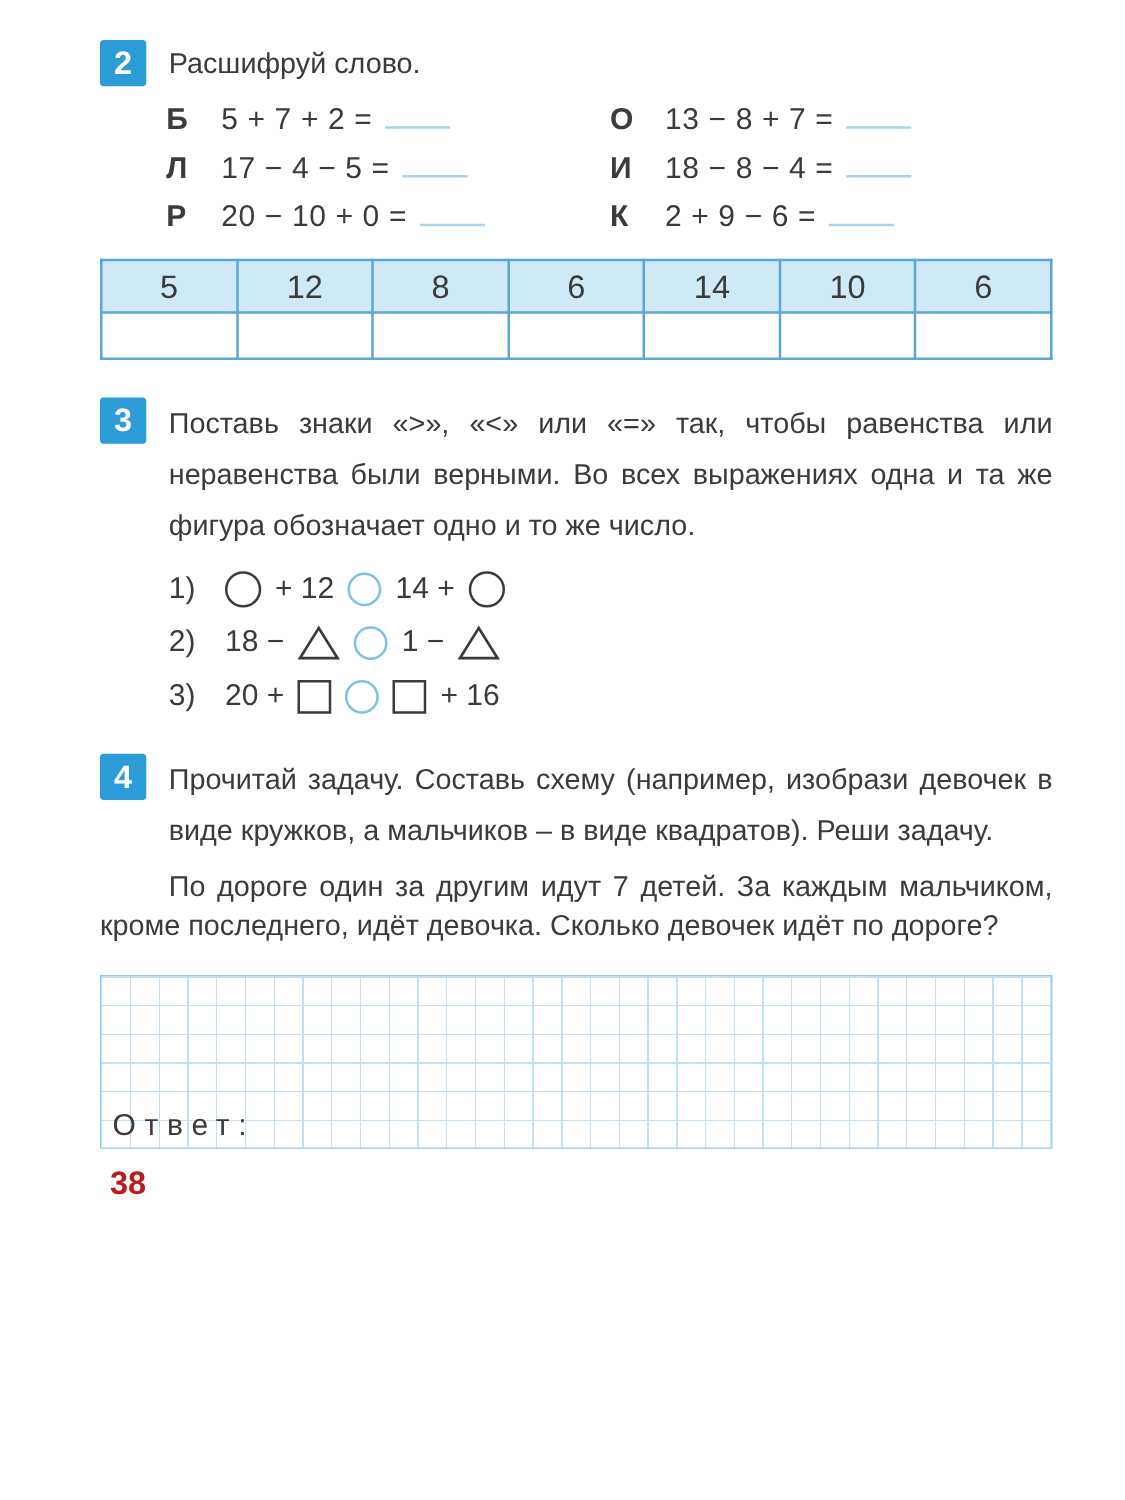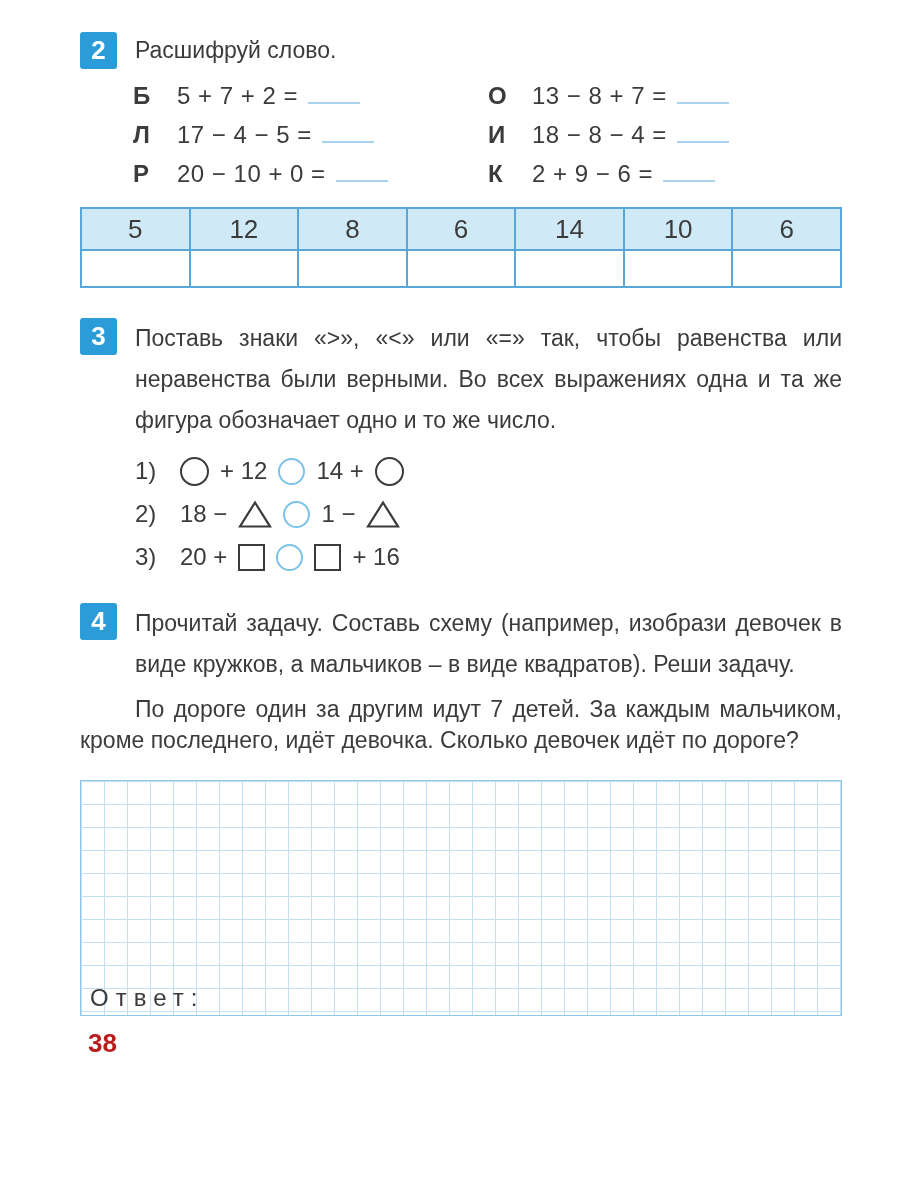--- a/index.html
+++ b/index.html
@@ -79,21 +79,21 @@
     width:27px; height:27px; border:2px solid #3b3b3b;
     display:inline-block; flex:0 0 27px;
   }
   .cmp-circle {
     width:27px; height:27px; border:2px solid #7cc2e8; border-radius:50%;
     display:inline-block; flex:0 0 27px;
   }
 
   
   .grid-area {
-    position:relative; margin-top:24px; height:236px;
+    position:relative; margin-top:24px; height:139px;
     border:1px solid #8fc7ea;
     background-image:
       repeating-linear-gradient(to right,  #c2e0f3 0, #c2e0f3 1px, transparent 1px, transparent 23px),
       repeating-linear-gradient(to bottom, #c2e0f3 0, #c2e0f3 1px, transparent 1px, transparent 23px);
   }
   .answer-label {
     position:absolute; left:9px; bottom:3px;
     font-size:24px; letter-spacing:7px; color:#3b3b3b;
   }
 

